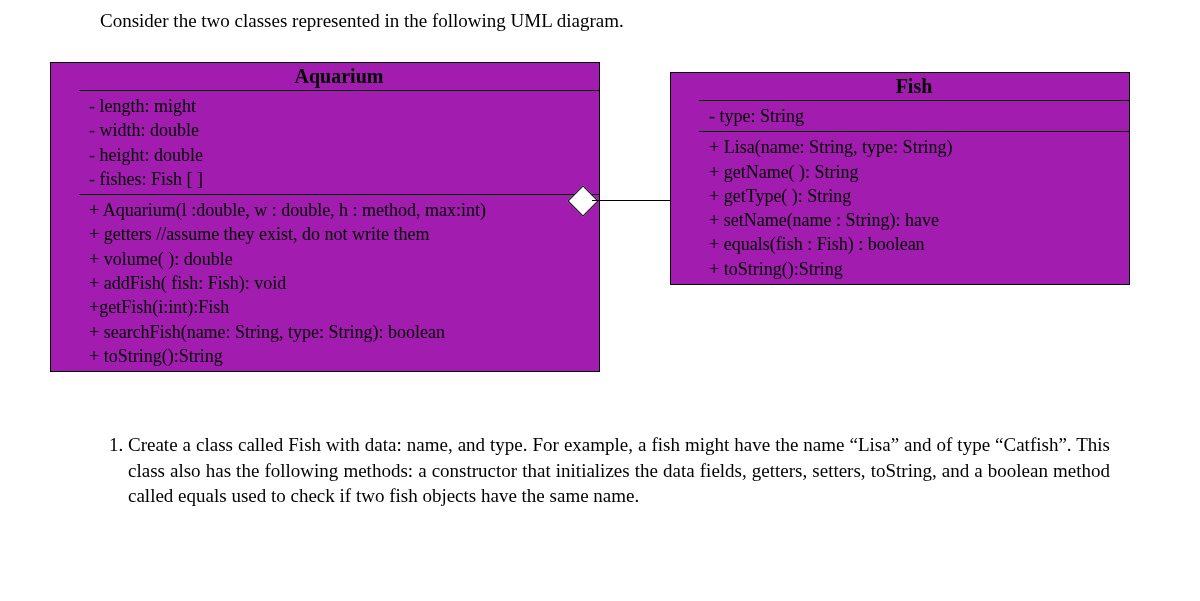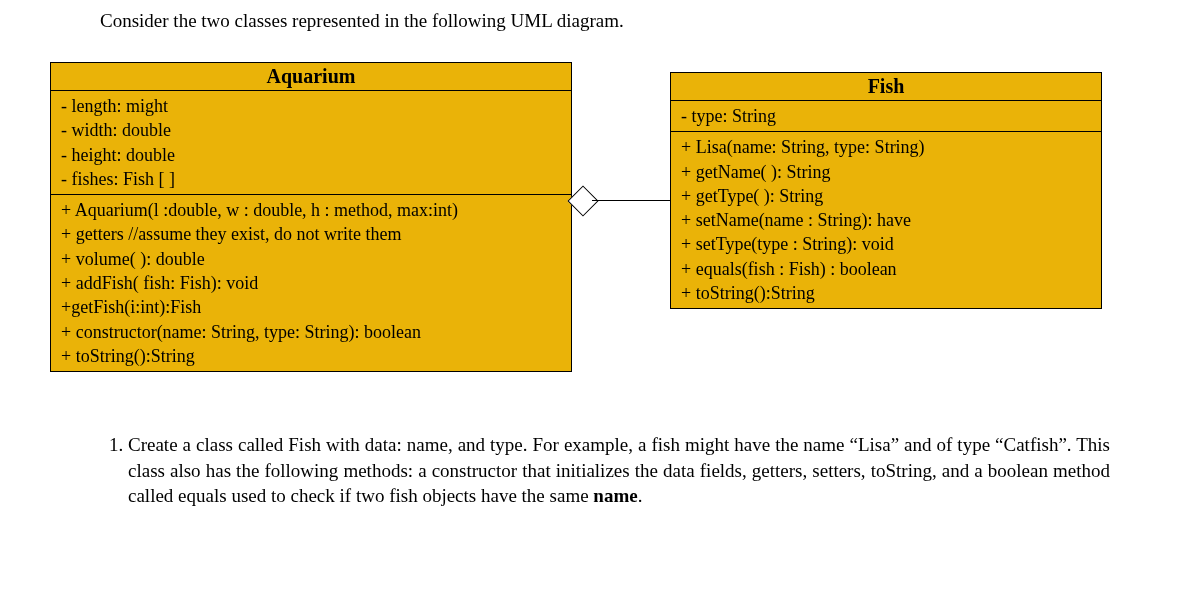--- a/index.html
+++ b/index.html
@@ -24,21 +24,22 @@
       font-size: 19px;
     }
     .diagram-area {
       position: relative;
       height: 340px;
       margin-left: 0;
     }
     .uml-box {
       position: absolute;
       border: 1.5px solid #000;
-      background: #eab308;
+      background: #a21caf;
+      padding-left: 28px;
     }
     .uml-title {
       text-align: center;
       font-weight: bold;
       font-size: 20px;
       border-bottom: 1.5px solid #000;
       padding: 2px 10px;
     }
     .uml-section {
       border-bottom: 1.5px solid #000;
@@ -91,21 +92,21 @@
     .question-list {
       padding-left: 28px;
       margin: 0;
     }
     .question-item {
       text-align: justify;
       font-size: 19px;
       line-height: 1.35;
     }
     .bold {
-      font-weight: bold;
+      font-weight: normal;
     }
     .attr-line, .method-line {
       display: block;
     }
   </style>
 </head>
 <body>
 
 <div class="page">
   <p class="intro">Consider the two classes represented in the following UML diagram.</p>
@@ -119,41 +120,40 @@
         <span class="attr-line">- width: double</span>
         <span class="attr-line">- height: double</span>
         <span class="attr-line">- fishes: Fish [ ]</span>
       </div>
       <div class="uml-section">
         <span class="method-line">+ Aquarium(l :double, w : double, h : method, max:int)</span>
         <span class="method-line">+ getters //assume they exist, do not write them</span>
         <span class="method-line">+ volume( ): double</span>
         <span class="method-line">+ addFish( fish: Fish): void</span>
         <span class="method-line">+getFish(i:int):Fish</span>
-        <span class="method-line">+ constructor(name: String, type: String): boolean</span>
+        <span class="method-line">+ searchFish(name: String, type: String): boolean</span>
         <span class="method-line">+ toString():String</span>
       </div>
     </div>
 
     <div class="connector">
       <div class="diamond"></div>
       <div class="line"></div>
     </div>
 
     <div class="uml-box fish-box">
       <div class="uml-title">Fish</div>
       <div class="uml-section">
         <span class="attr-line">- type: String</span>
       </div>
       <div class="uml-section">
         <span class="method-line">+ Lisa(name: String, type: String)</span>
         <span class="method-line">+ getName( ): String</span>
         <span class="method-line">+ getType( ): String</span>
         <span class="method-line">+ setName(name : String): have</span>
-        <span class="method-line">+ setType(type : String): void</span>
         <span class="method-line">+ equals(fish : Fish) : boolean</span>
         <span class="method-line">+ toString():String</span>
       </div>
     </div>
 
   </div>
 
   <div class="question">
     <ol class="question-list">
       <li class="question-item">

